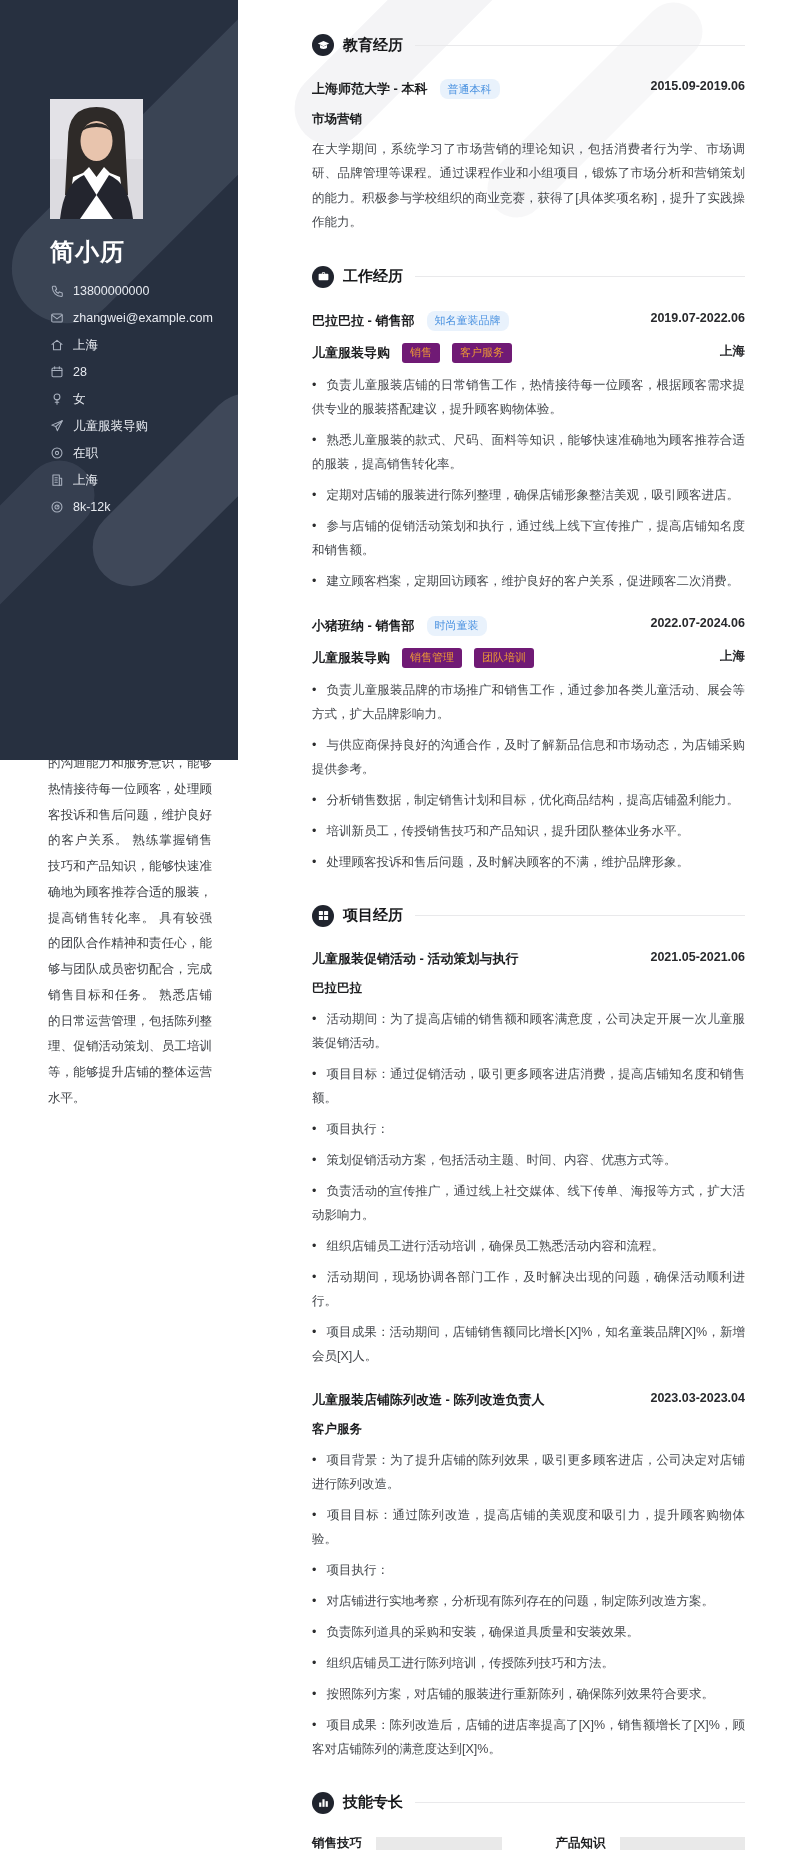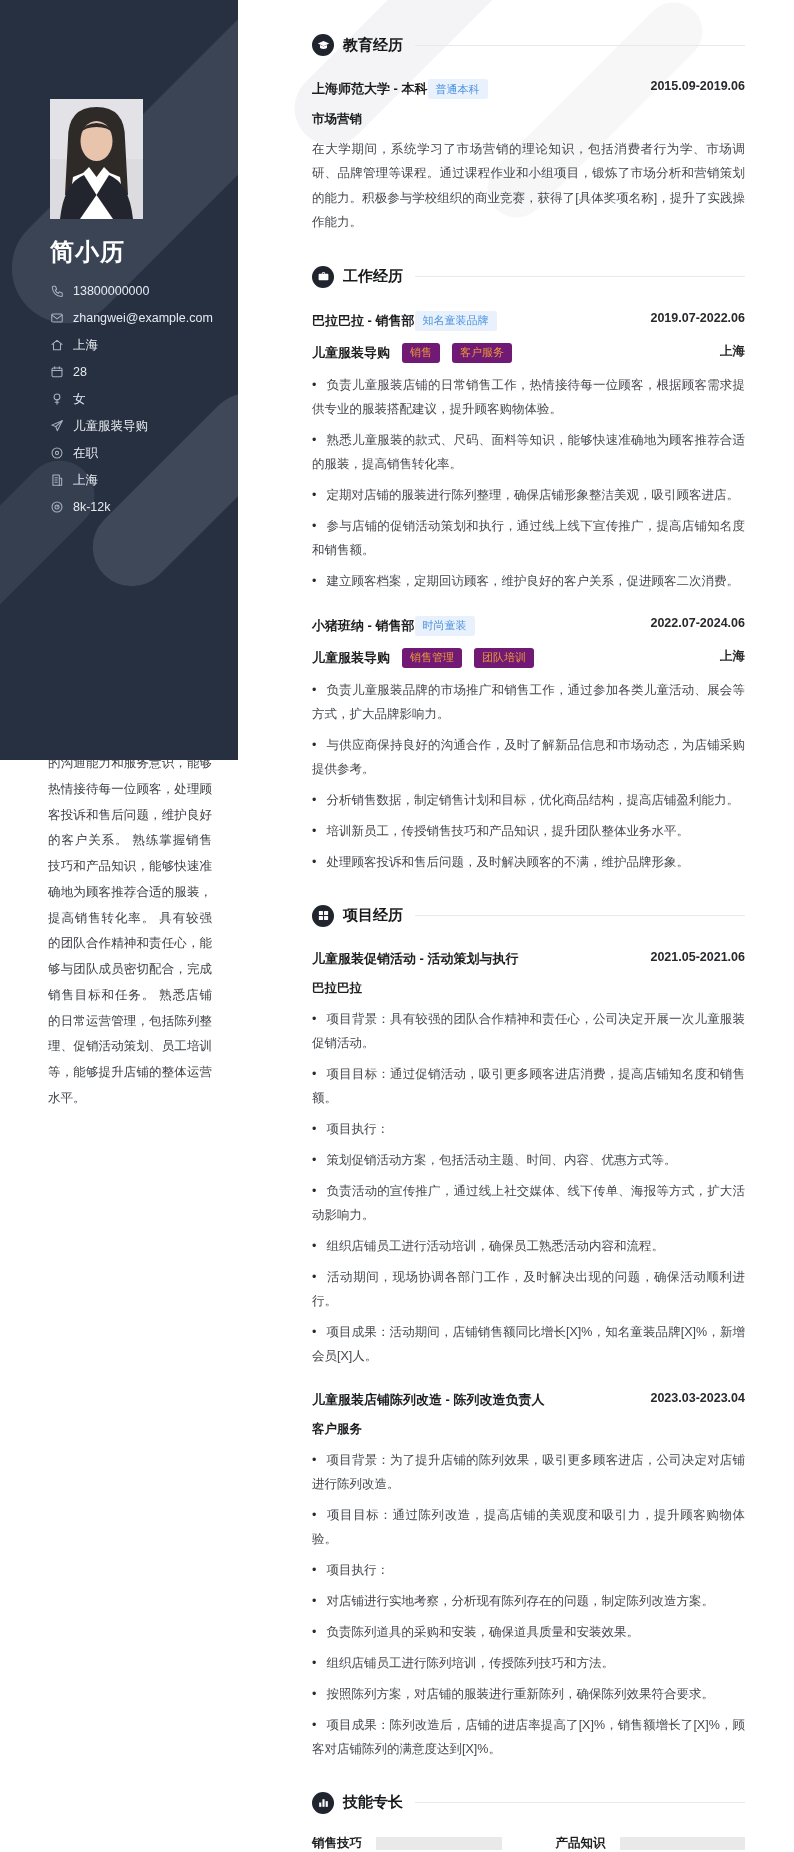--- a/index.html
+++ b/index.html
@@ -48,21 +48,21 @@
   .sec-head .circ svg { width:13px; height:13px; fill:#ffffff; }
   .sec-title { font-size:15px; font-weight:700; color:#17181a; white-space:nowrap; }
   .sec-line { flex:1; height:1px; background:#e9e9eb; margin-left:12px; }
 
   .entry { margin-top:23px; }
   .erow { display:flex; align-items:flex-start; justify-content:space-between; }
   .erow-left { display:flex; align-items:center; }
   .etitle { font-size:13px; font-weight:700; color:#1d1e20; }
   .edate { font-size:12.5px; font-weight:700; color:#28292c; white-space:nowrap; }
   .eloc { font-size:12.5px; font-weight:700; color:#28292c; white-space:nowrap; }
-  .tag-blue { font-size:11px; color:#4a92e0; background:#e9f2fc; padding:2.5px 8px; border-radius:2px; white-space:nowrap; }
+  .tag-blue { margin-left:12px; font-size:11px; color:#4a92e0; background:#e9f2fc; padding:2.5px 8px; border-radius:8px; white-space:nowrap; }
   .tag-orange { margin-left:12px; font-size:11px; color:#ec9836; background:#701a75; padding:2.5px 8px; border-radius:3px; white-space:nowrap; }
   .role-row { margin-top:12px; }
   .submajor { margin-top:12px; font-size:12.5px; font-weight:700; color:#1d1e20; }
   .desc { margin-top:9px; font-size:12.5px; line-height:1.95; color:#45484d; text-align:justify; }
 
   .bullets { margin-top:10px; }
   .bullet { font-size:12.5px; line-height:1.92; color:#45484d; margin-bottom:7px; text-align:justify; }
   .bullet::before { content:"•"; margin-right:10px; color:#2a2b2d; }
 
   
@@ -307,21 +307,21 @@
         <span class="sec-line"></span>
       </div>
 
       <div class="entry">
         <div class="erow">
           <span class="etitle">儿童服装促销活动 - 活动策划与执行</span>
           <span class="edate">2021.05-2021.06</span>
         </div>
         <div class="submajor">巴拉巴拉</div>
         <div class="bullets">
-            <div class="bullet">项目背景：具有较强的团队合作精神和责任心，公司决定开展一次儿童服装促销活动。</div>
+            <div class="bullet">活动期间：为了提高店铺的销售额和顾客满意度，公司决定开展一次儿童服装促销活动。</div>
             <div class="bullet">项目目标：通过促销活动，吸引更多顾客进店消费，提高店铺知名度和销售额。</div>
             <div class="bullet">项目执行：</div>
             <div class="bullet">策划促销活动方案，包括活动主题、时间、内容、优惠方式等。</div>
             <div class="bullet">负责活动的宣传推广，通过线上社交媒体、线下传单、海报等方式，扩大活动影响力。</div>
             <div class="bullet">组织店铺员工进行活动培训，确保员工熟悉活动内容和流程。</div>
             <div class="bullet">活动期间，现场协调各部门工作，及时解决出现的问题，确保活动顺利进行。</div>
             <div class="bullet">项目成果：活动期间，店铺销售额同比增长[X]%，知名童装品牌[X]%，新增会员[X]人。</div>
           </div>
       </div>
 

